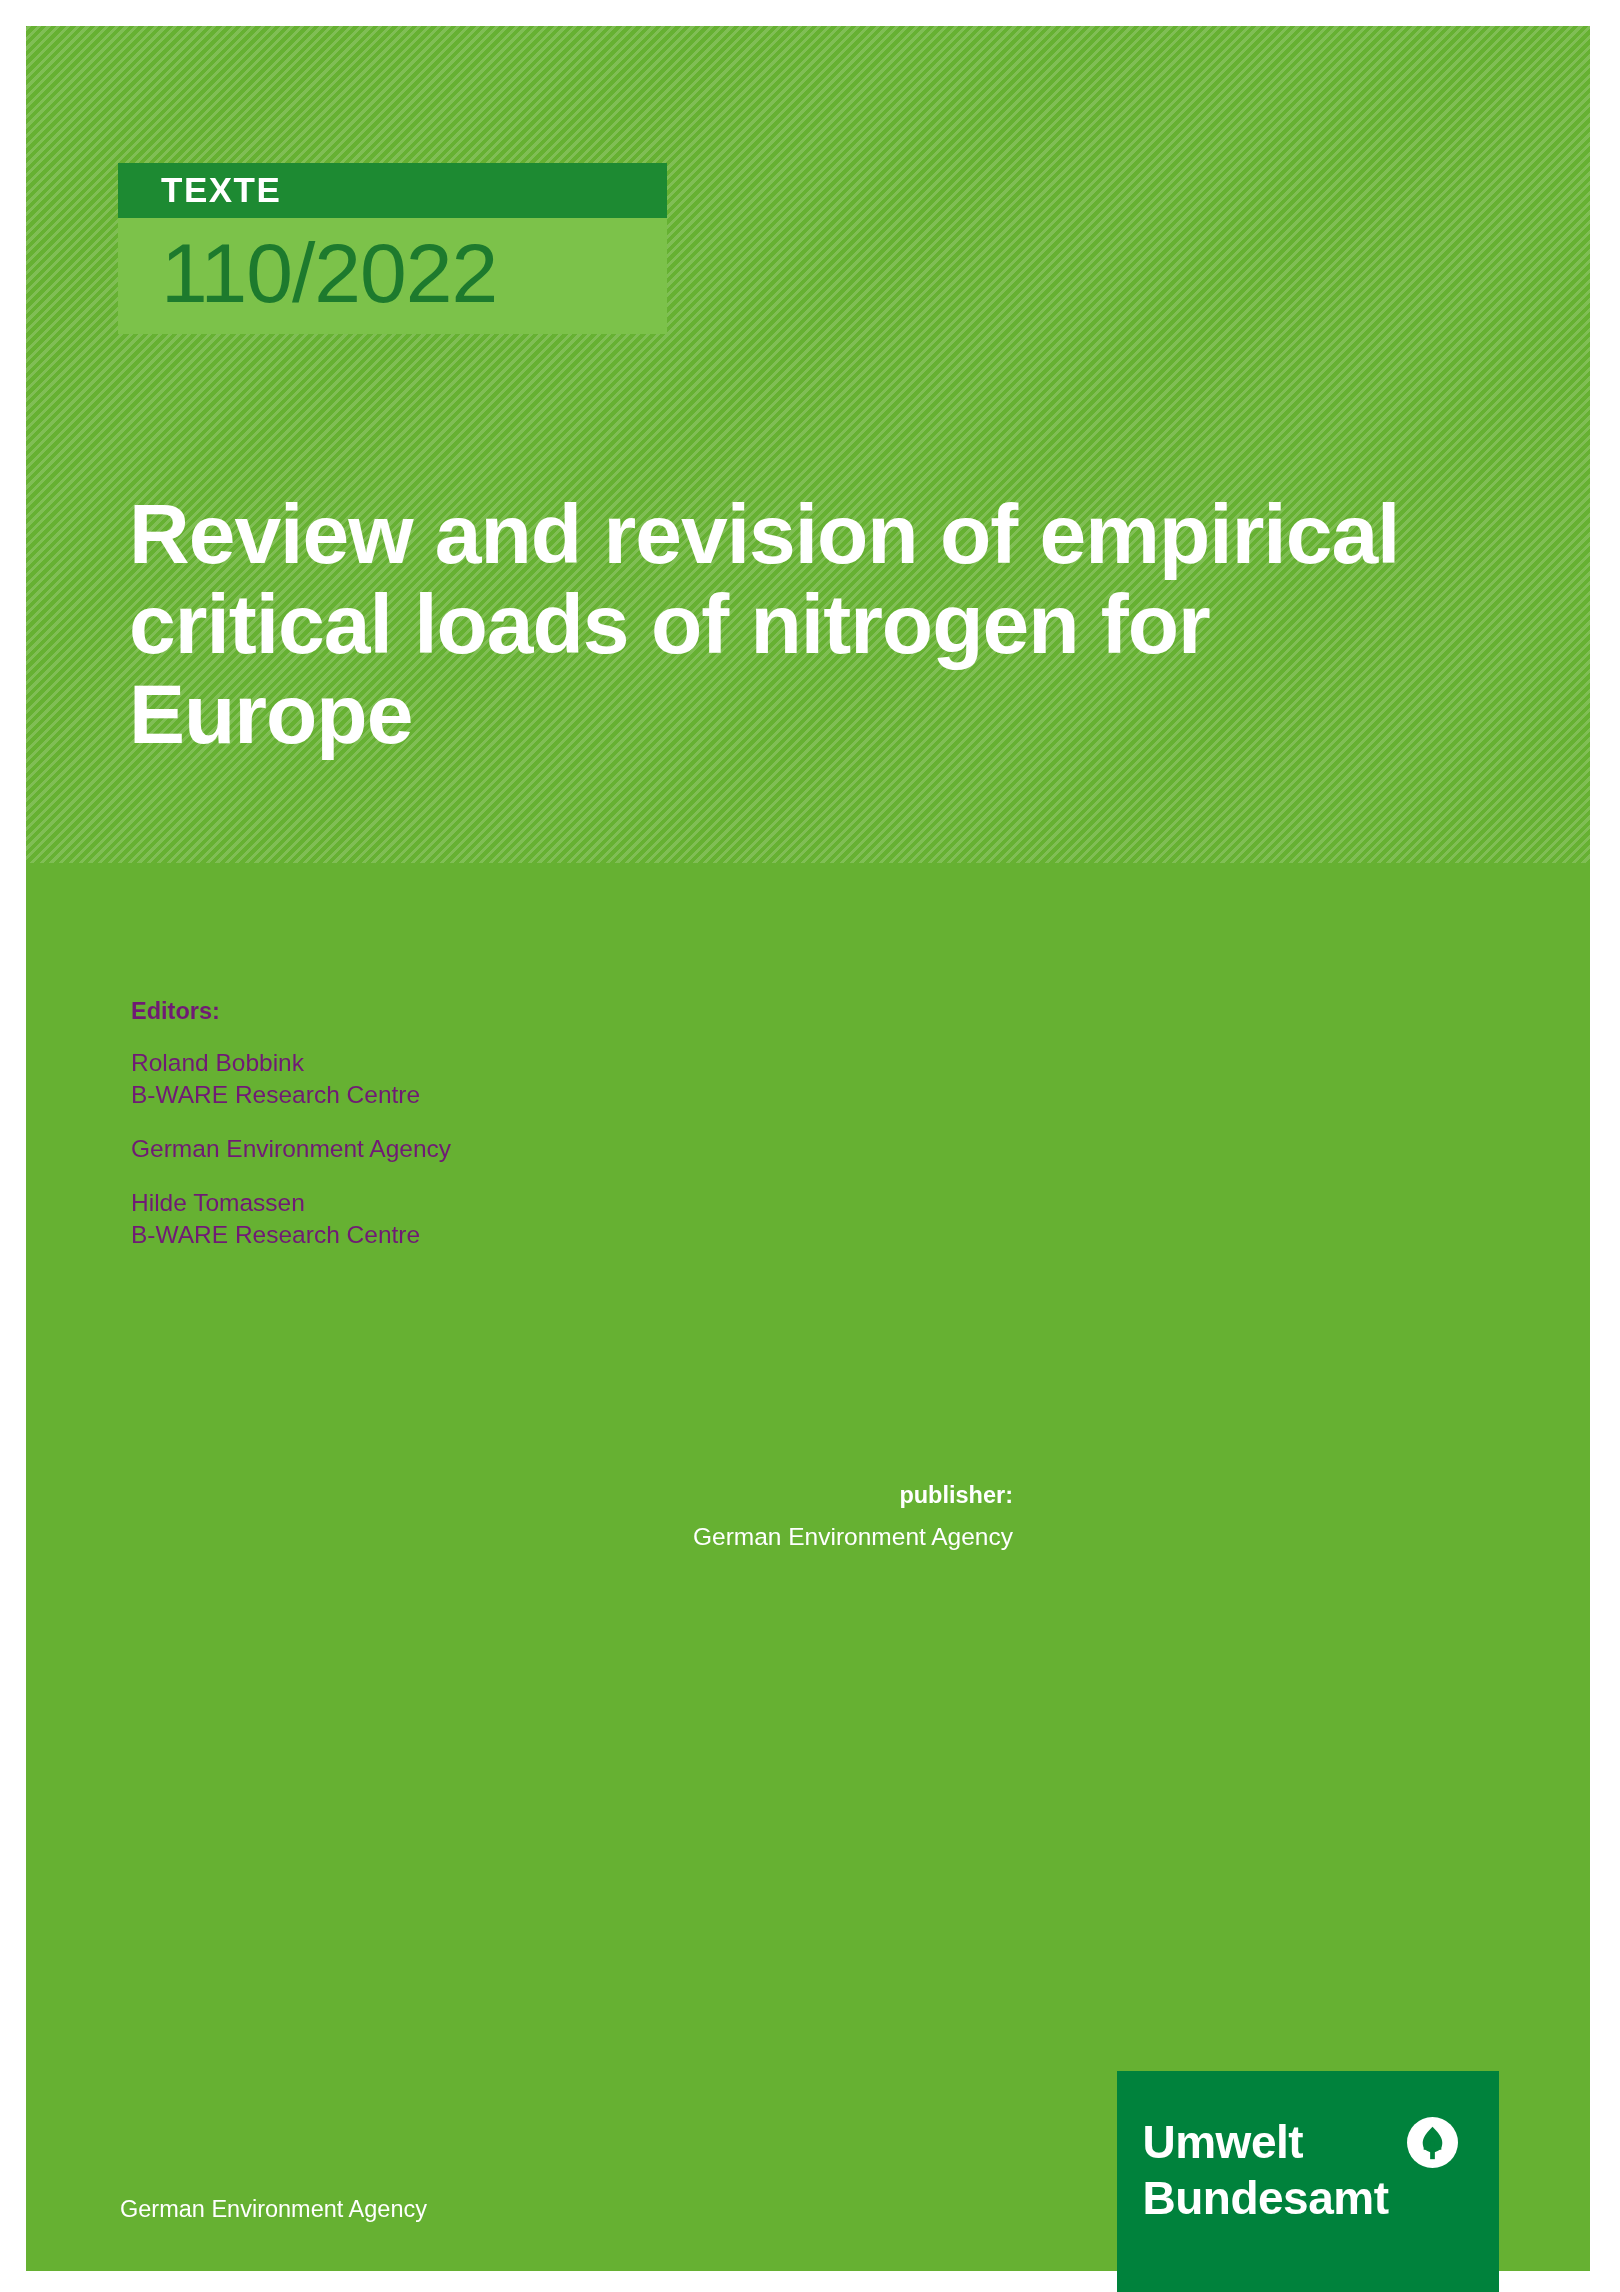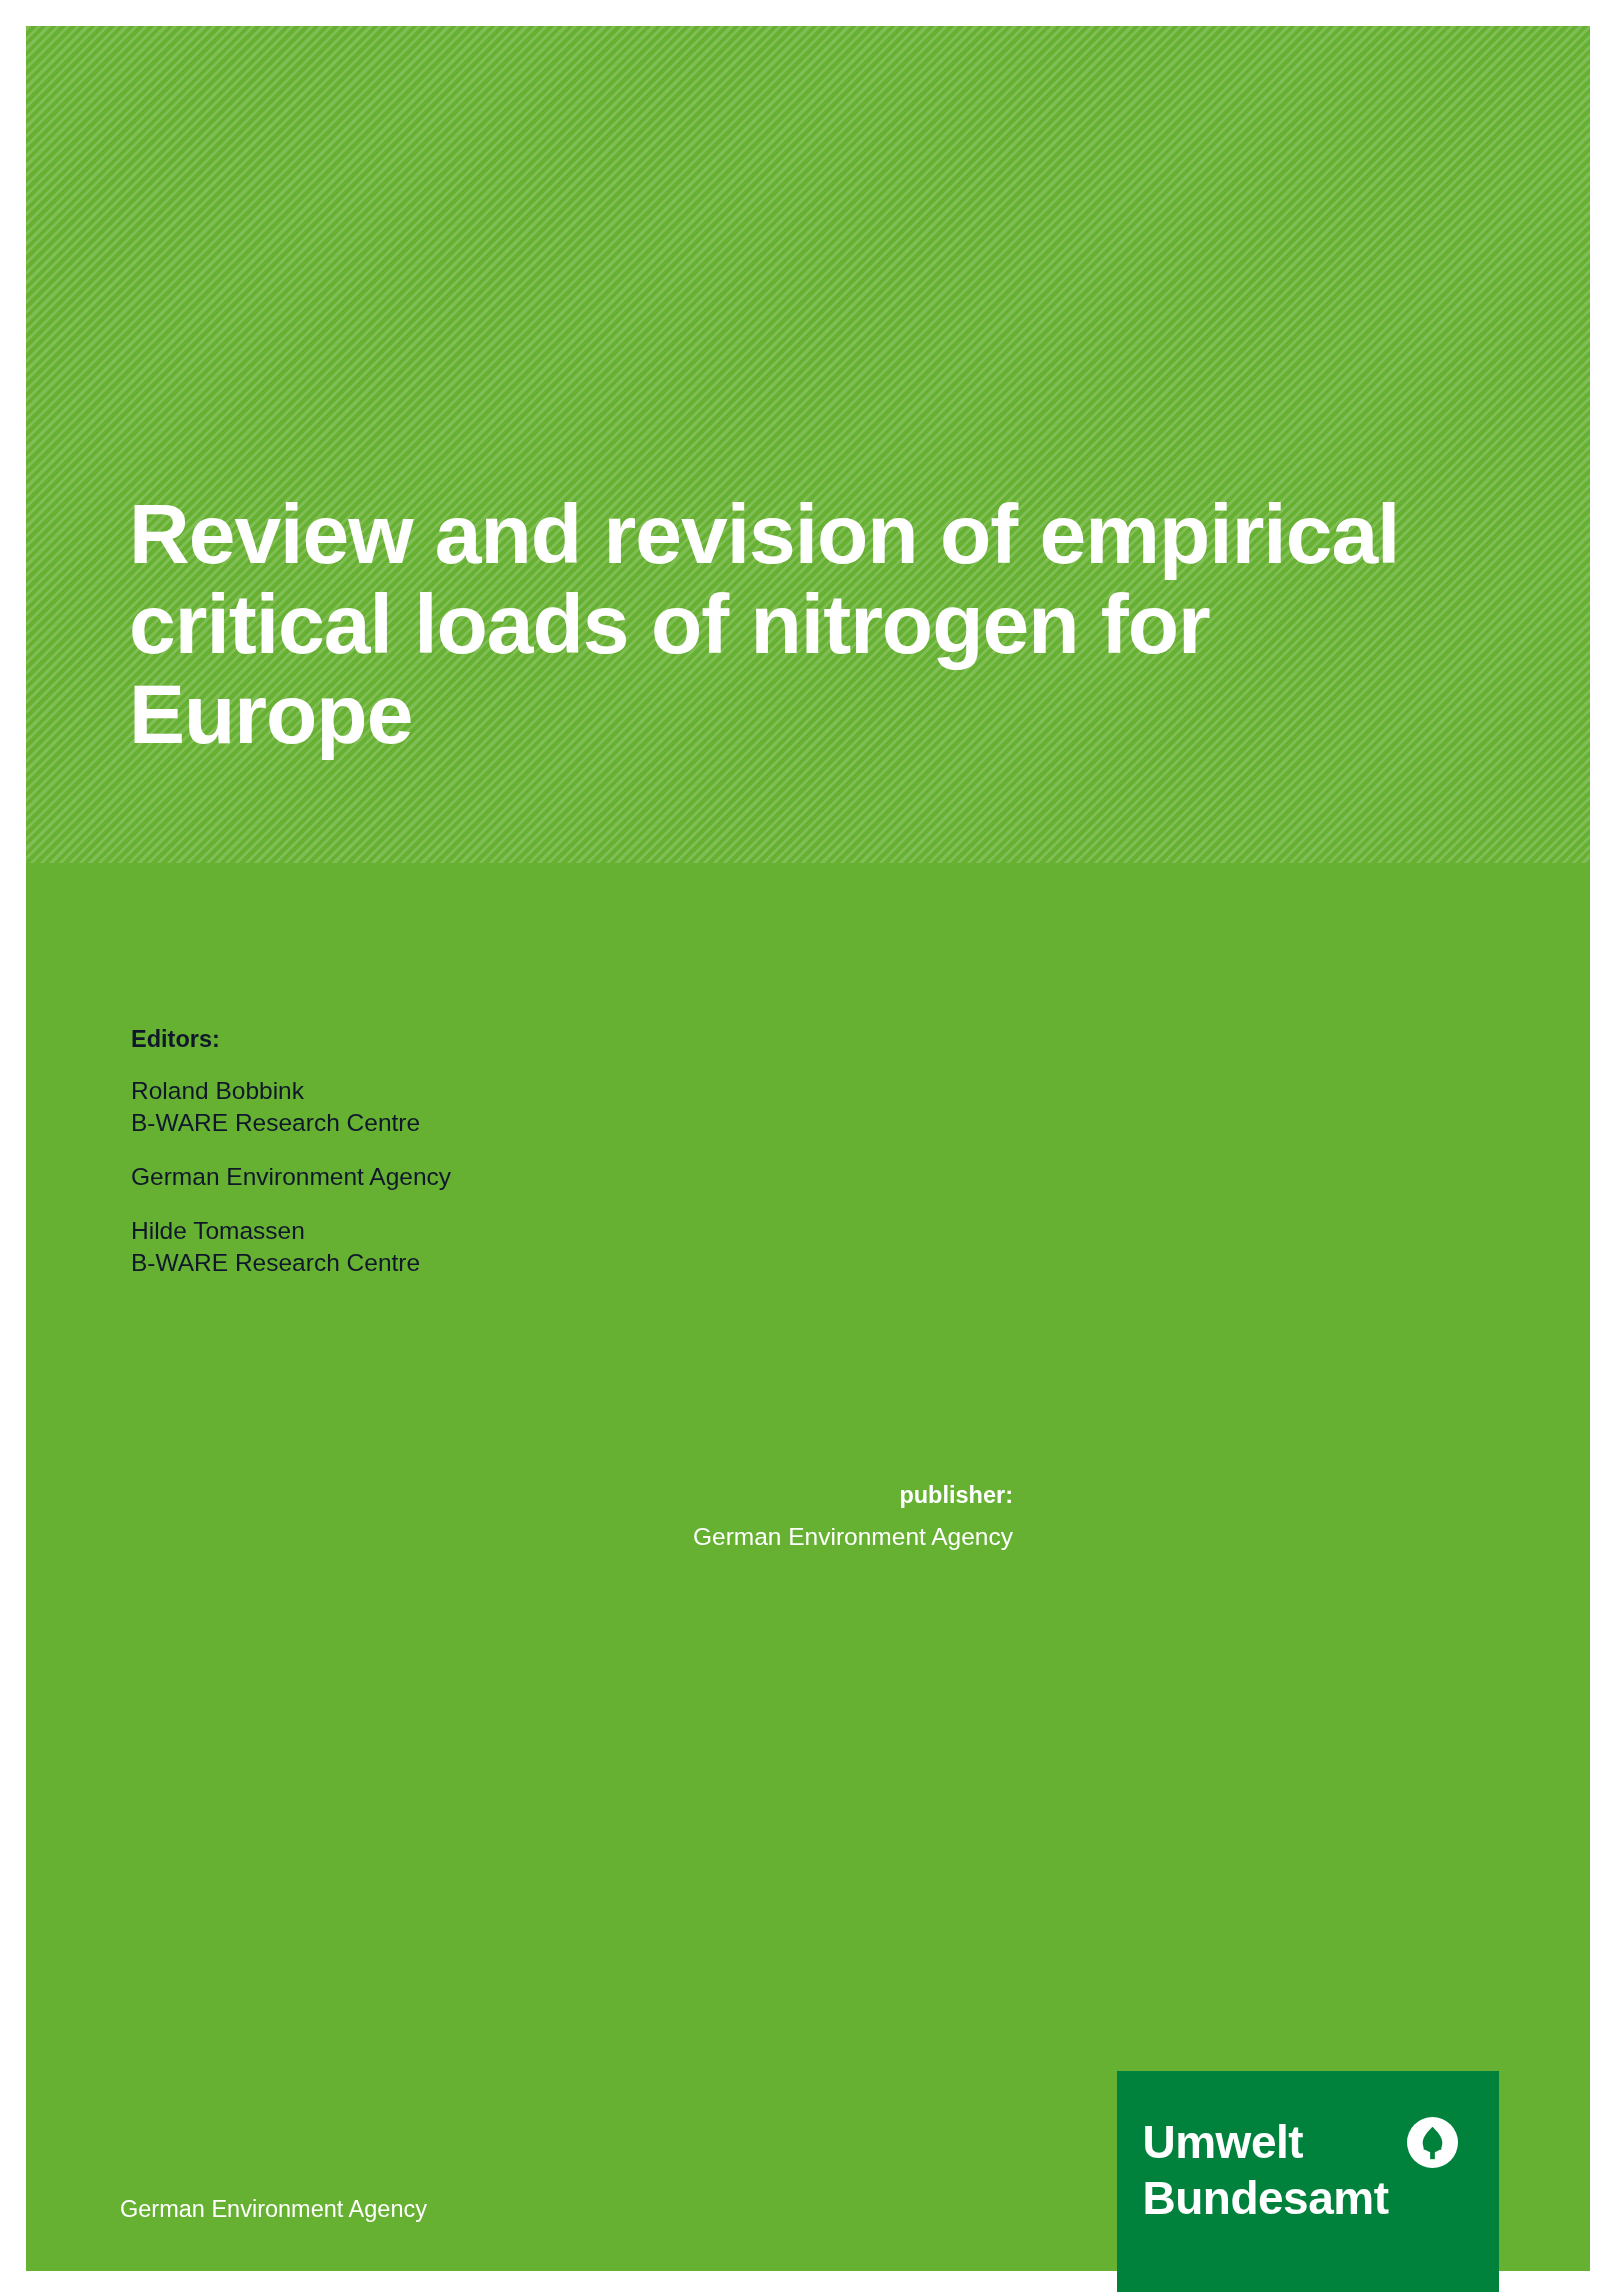--- a/index.html
+++ b/index.html
@@ -110,22 +110,21 @@
     line-height: 1.07;
     letter-spacing: -1px;
   }
 
   
   .editors {
     position: absolute;
     left: 131px;
     top: 998px;
     width: 882px;
-    color: #0f172a;
-    margin-top: 28px;
+    color: #701a75;
   }
   .editors-heading {
     font-size: 23.5px;
     font-weight: bold;
     margin-bottom: 21.6px;
   }
   .editor-entry {
     font-size: 24.5px;
     line-height: 1.32;
     margin-bottom: 21.6px;
@@ -191,20 +190,24 @@
 
 <div class="page">
 
   <div class="hatch"></div>
 
   <div class="margin-top"></div>
   <div class="margin-left"></div>
   <div class="margin-right"></div>
   <div class="margin-bottom"></div>
 
+  <div class="texte-block">
+    <div class="texte-label">TEXTE</div>
+    <div class="texte-number">110/2022</div>
+  </div>
 
   <div class="title">Review and revision of empirical critical loads of nitrogen for Europe</div>
 
   <div class="editors">
     <div class="editors-heading">Editors:</div>
 
     <div class="editor-entry">
       <div>Roland Bobbink</div>
       <div>B-WARE Research Centre</div>
     </div>

